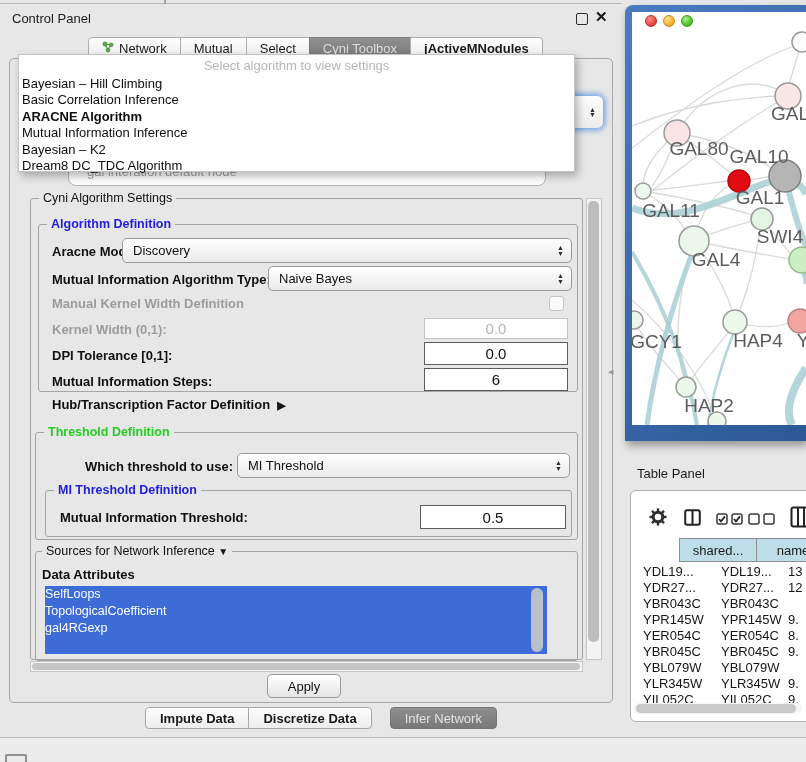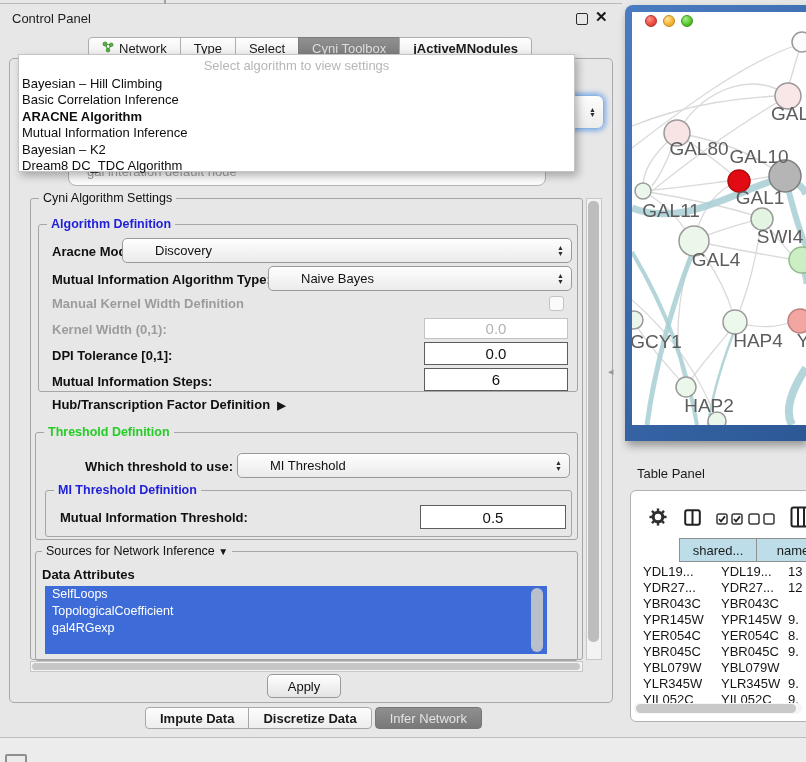--- a/index.html
+++ b/index.html
@@ -36,45 +36,45 @@
   .dd-opt{height:16.4px;line-height:16.4px;font-size:13px;padding-left:3px;color:#0d0d0d;white-space:nowrap;}
   .dd-opt.bold{font-weight:bold;}
   
   .groupbox{position:absolute;border:1px solid #a5a5a5;border-radius:3px;box-sizing:border-box;}
   .legend{position:absolute;top:-8px;background:#e7e7e7;padding:0 4px;font-size:12.5px;white-space:nowrap;}
   .legend.blue{color:#1f1fd8;font-weight:bold;}
   .legend.green{color:#25cc25;font-weight:bold;}
   .lbl{position:absolute;font-size:13px;font-weight:bold;color:#101010;white-space:nowrap;}
   .lbl.dis{color:#9c9c9c;}
   .combo{position:absolute;border:1px solid #9a9a9a;border-radius:5px;background:linear-gradient(#fefefe,#ebebeb);
-     display:flex;align-items:center;font-size:13px;color:#111;box-sizing:border-box;padding-left:32px;}
+     display:flex;align-items:center;font-size:13px;color:#111;box-sizing:border-box;padding-left:10px;}
   .stepper{margin-left:auto;display:flex;flex-direction:column;align-items:center;font-size:7px;line-height:5.5px;color:#2e2e2e;padding-right:7px;}
   .field{position:absolute;background:#fff;border:1px solid #5d5d5d;font-size:15px;color:#111;
      display:flex;align-items:center;justify-content:center;padding:0 6px;box-sizing:border-box;}
   .field.dis{border-color:#c3c3c3;color:#b4b4b4;}
   .checkbox{position:absolute;width:15px;height:15px;border:1px solid #c3c3c3;border-radius:3px;background:#fafafa;box-sizing:border-box;}
   .arrow-ic{font-size:11px;color:#161616;}
   
   .vtrack{position:absolute;background:#f3f3f3;border:1px solid #c7c7c7;box-sizing:border-box;}
   .vthumb{position:absolute;background:#bdbdbd;border-radius:5px;}
   .htrack{position:absolute;background:#f3f3f3;border:1px solid #c7c7c7;box-sizing:border-box;}
   .hthumb{position:absolute;background:#c6c6c6;border-radius:4px;}
   
   #attr-list{position:absolute;left:45px;top:586px;width:502px;height:68px;background:#3d6cd9;overflow:hidden;}
-  .attr-item{height:17px;line-height:17px;color:#fff;font-size:12.5px;padding-left:7px;white-space:nowrap;}
+  .attr-item{height:17px;line-height:17px;color:#fff;font-size:12.5px;white-space:nowrap;}
   .attr-sb{position:absolute;left:531px;top:588px;width:12px;height:64px;background:#b9c0cc;border-radius:6px;z-index:2;}
   
   .apply-btn{position:absolute;left:267px;top:674px;width:72px;height:22px;border:1px solid #9a9a9a;border-radius:5px;
      background:linear-gradient(#ffffff,#e4e4e4);font-size:13px;display:flex;align-items:center;justify-content:center;}
   #bottom-tabs{position:absolute;left:145px;top:707px;height:22px;display:flex;}
   .btab{height:22px;display:flex;align-items:center;padding:0 14px;font-size:13px;font-weight:bold;
      background:linear-gradient(#fdfdfd,#ededed);border:1px solid #a8a8a8;margin-left:-1px;box-sizing:border-box;color:#1a1a1a;}
   .btab:first-child{border-radius:4px 0 0 4px;margin-left:0;}
   .btab:nth-child(2){border-radius:0 4px 4px 0;}
-  .btab.sel{background:linear-gradient(#8f8f8f,#787878);color:#e3e3e3;border-color:#767676;border-radius:4px;margin-left:3px;font-weight:normal;}
+  .btab.sel{background:linear-gradient(#8f8f8f,#787878);color:#e3e3e3;border-color:#767676;border-radius:4px;margin-left:18px;font-weight:normal;}
   .splitter-arrow{position:absolute;left:608px;top:365px;font-size:11px;color:#9a9a9a;}
   
   .net-frame{position:absolute;left:625px;top:5px;width:181px;height:436px;border-radius:8px 0 0 0;
      background:linear-gradient(135deg,#4a7cc2,#2c5896);box-shadow:2px 5px 9px rgba(0,0,0,.35);}
   .net-canvas{position:absolute;left:7px;top:7px;width:174px;height:413px;background:#fff;overflow:hidden;}
   .light{position:absolute;width:12px;height:12px;border-radius:50%;box-sizing:border-box;}
   .light.red{left:13px;top:3px;background:radial-gradient(circle at 35% 30%,#ff9187,#ea4a3e 60%,#c4352b);border:1px solid #b13129;}
   .light.amber{left:31px;top:3px;background:radial-gradient(circle at 35% 30%,#ffe29a,#f5b231 60%,#d4921f);border:1px solid #c08a1e;}
   .light.green{left:49px;top:3px;background:radial-gradient(circle at 35% 30%,#a8ef8e,#54c327 60%,#3f9e1c);border:1px solid #3f961d;}
   
@@ -113,21 +113,21 @@
               <line x1="3" y1="3" x2="9" y2="4" stroke="#4c9e3f" stroke-width="1.2"></line>
               <line x1="3" y1="3" x2="6" y2="9" stroke="#4c9e3f" stroke-width="1.2"></line>
               <line x1="9" y1="4" x2="6" y2="9" stroke="#4c9e3f" stroke-width="1.2"></line>
               <circle cx="3" cy="3" r="2" fill="#55b545" stroke="#3c8430" stroke-width="0.8"></circle>
               <circle cx="9.2" cy="3.8" r="1.8" fill="#55b545" stroke="#3c8430" stroke-width="0.8"></circle>
               <circle cx="6" cy="9.2" r="1.8" fill="#55b545" stroke="#3c8430" stroke-width="0.8"></circle>
             </svg></span>
           <span>Network</span>
         </div>
         <div class="tab">
-          <span>Type</span>
+          <span>Mutual</span>
         </div>
         <div class="tab">
           <span>Select</span>
         </div>
         <div class="tab sel">
           <span>Cyni Toolbox</span>
         </div>
         <div class="tab bold">
           <span>jActiveMNodules</span>
         </div>

